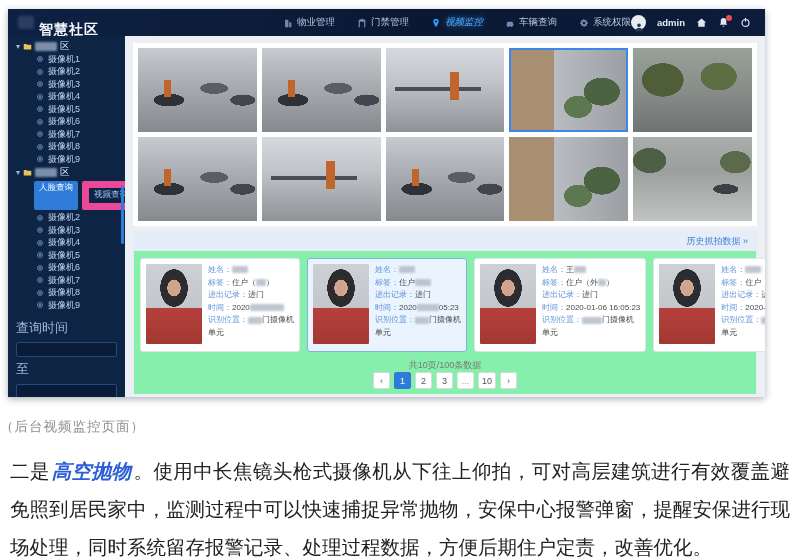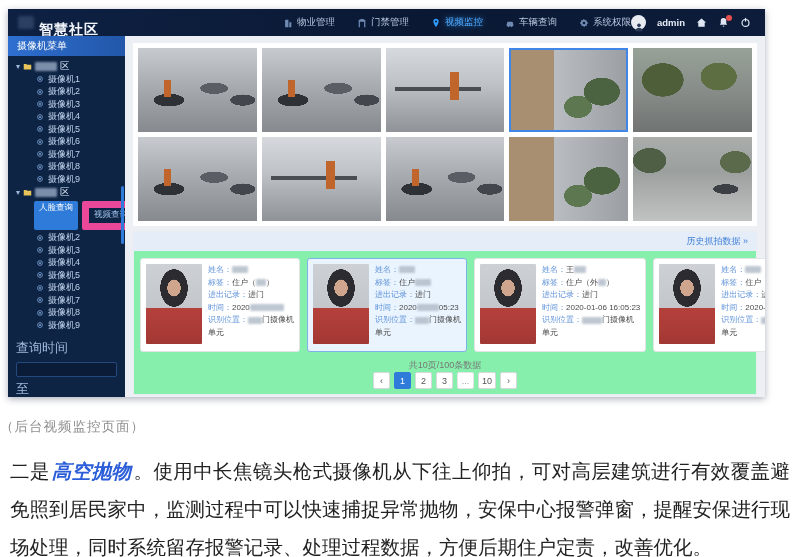--- a/index.html
+++ b/index.html
@@ -10,21 +10,21 @@
   .shot { position:relative; width:757px; margin:9px 0 0 8px; box-shadow:0 2px 7px rgba(20,30,60,.35); background:#edf0f5; font-family:"Liberation Sans", sans-serif; }
 
   
   .navbar { height:27px; background:linear-gradient(90deg,#0e2143,#0a1833 55%,#0c1c3a); display:flex; align-items:center; color:#cdd9ec; }
   .brand { display:flex; align-items:center; gap:5px; padding-left:10px; width:180px; }
   .logo-blur { width:16px; height:13px; background:#2b3f63; border-radius:2px; filter:blur(1.5px); }
   .brand-title { font-size:14px; font-weight:bold; color:#f2f6fc; letter-spacing:1px; white-space:nowrap;margin-top:14px; }
   .nav-menu { display:flex; align-items:center; gap:22px; margin-left:125px; }
   .nav-item { display:flex; align-items:center; gap:4px; font-size:9.5px; color:#b9c7de; cursor:pointer; white-space:nowrap; }
   .nav-item .ic { width:10px; height:10px; color:#6f8ab3; }
-  .nav-item.active { color:#4aa7ff; text-shadow:0 0 6px rgba(74,167,255,.8); }
+  .nav-item.active { color:#4aa7ff; text-shadow:0 0 6px rgba(74,167,255,.8);font-style:italic; }
   .nav-item.active .ic { color:#2f9bff; }
   .nav-right { margin-left:auto; display:flex; align-items:center; gap:11px; padding-right:14px; }
   .avatar { width:15px; height:15px; border-radius:50%; background:#e8ecf2; display:inline-flex; align-items:center; justify-content:center; }
   .avatar .ic { width:10px; height:10px; color:#2a3a57; }
   .username { font-size:9.5px; color:#e7edf6;font-weight:bold; }
   .nav-ic { position:relative; display:inline-flex; }
   .nav-ic .ic { width:11px; height:11px; color:#dfe7f2; }
   .bell-dot { position:absolute; top:-2px; right:-3px; width:6px; height:6px; border-radius:50%; background:#e8504f; }
 
   
@@ -175,21 +175,20 @@
           <svg class="ic" viewBox="0 0 12 12" aria-hidden="true">
             <circle cx="6" cy="6.5" r="3.8" fill="none" stroke="currentColor" stroke-width="1.3"></circle>
             <path d="M6 1v4" stroke="currentColor" stroke-width="1.3"></path>
           </svg>
         </span>
     </div>
   </div>
 
   <div class="shot-body">
     <div class="sidebar">
-      <div class="sb-header">摄像机菜单</div>
       <div class="tree" id="sidebar-tree">
           <div class="t-folder">
             <span class="caret">▾</span>
             <svg class="ic" viewBox="0 0 12 12" aria-hidden="true">
               <path d="M1 2.5h3.5l1 1H11v6.5H1z" fill="currentColor"></path>
             </svg>
             <span class="redact" style="width: 22px; height: 9px;"></span>
             <span>区</span>
           </div>
           <div class="t-cam">

